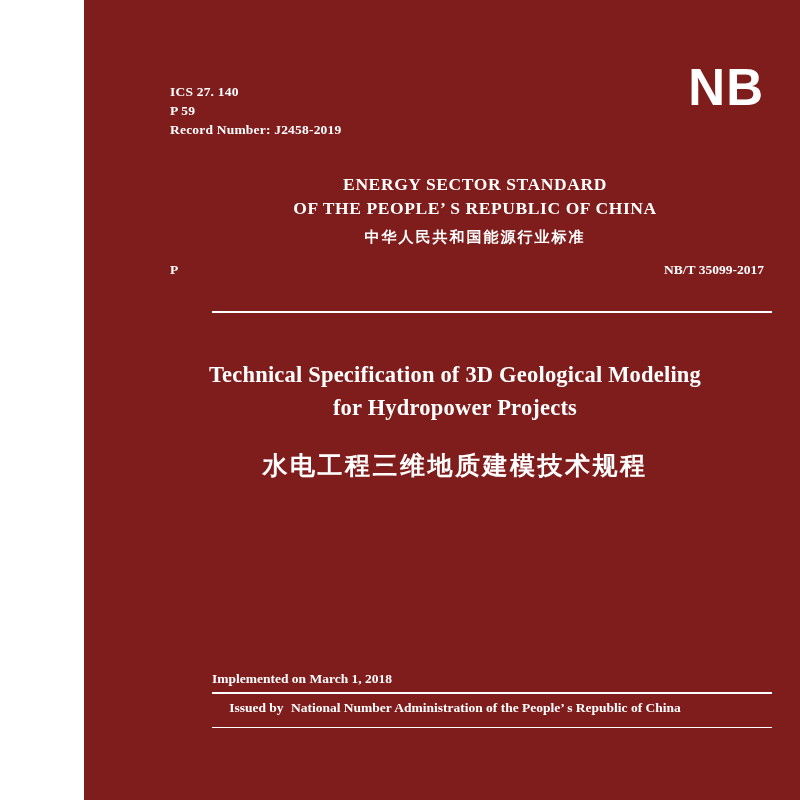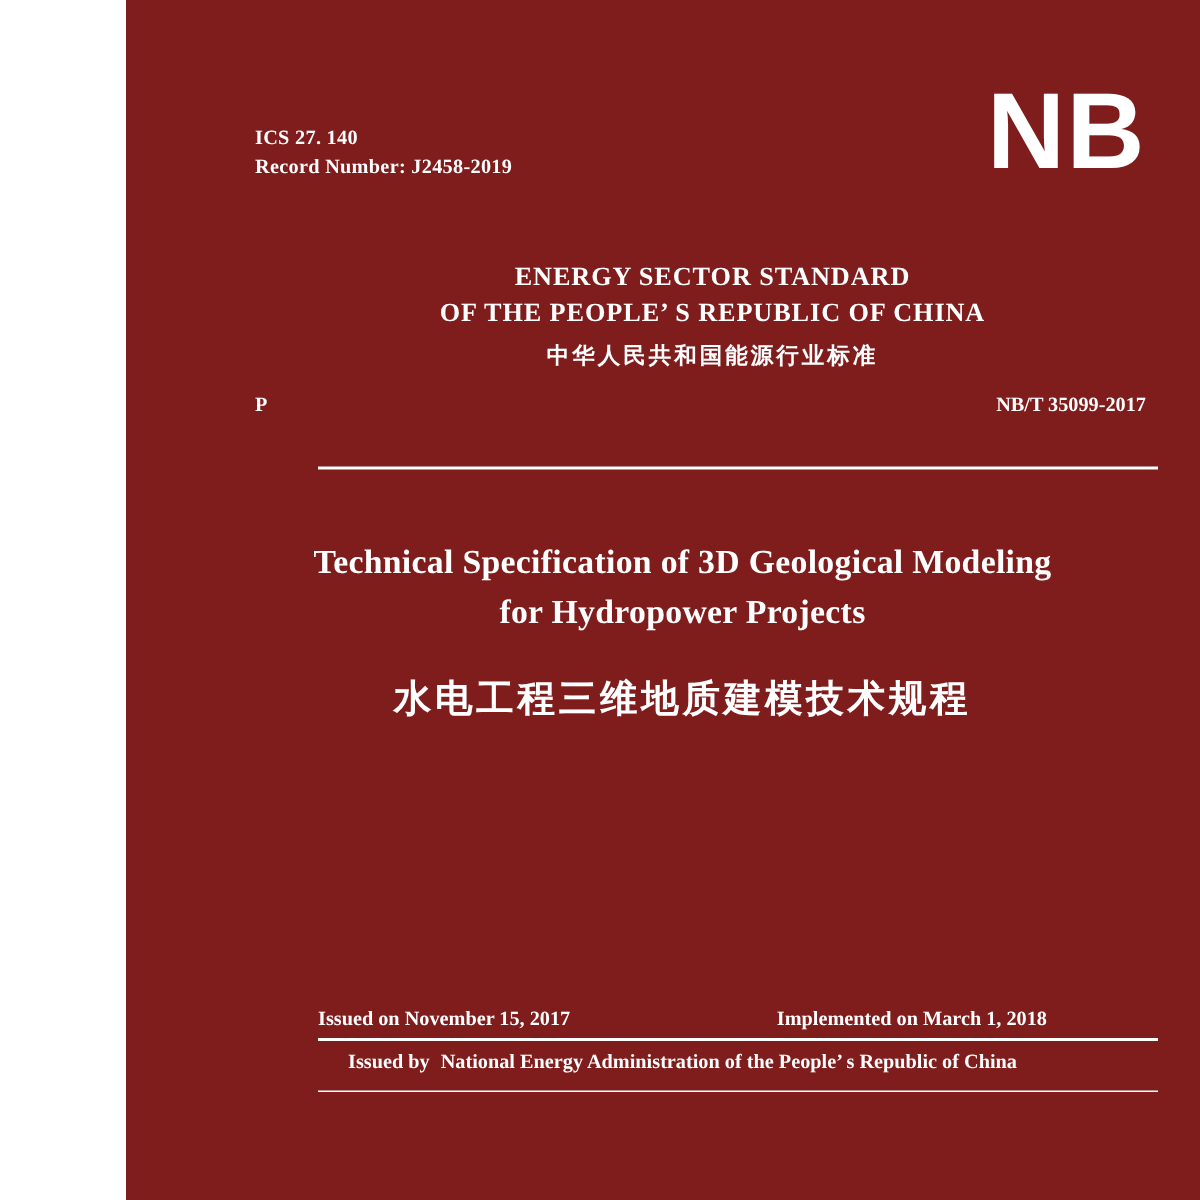--- a/index.html
+++ b/index.html
@@ -39,21 +39,21 @@
   }
   .meta div { white-space: nowrap; }
 
   
   .nb-logo {
     position: absolute;
     right: 62px;
     top: 52px;
     font-family: "Liberation Sans", sans-serif;
     font-weight: bold;
-    font-size: 72px;
+    font-size: 51px;
     letter-spacing: 1px;
     line-height: 72px;
   }
 
   
   .org-block {
     position: absolute;
     left: 0;
     right: 0;
     top: 172px;
@@ -153,20 +153,21 @@
   .issuer-row .issued-by { margin-right: 4px; }
 </style>
 </head>
 <body>
 
 <div class="page">
   <div class="cover">
 
     <div class="meta">
       <div>ICS 27. 140</div>
+      <div>P 59</div>
       <div>Record Number: J2458-2019</div>
     </div>
 
     <div class="nb-logo">NB</div>
 
     <div class="org-block">
       <div class="org-en1">ENERGY SECTOR STANDARD</div>
       <div class="org-en2">OF THE PEOPLE’ S REPUBLIC OF CHINA</div>
       <div class="org-cn">中华人民共和国能源行业标准</div>
     </div>
@@ -180,25 +181,24 @@
 
     <div class="title-block">
       <div class="title-en">Technical Specification of 3D Geological Modeling</div>
       <div class="title-en">for Hydropower Projects</div>
       <div class="title-cn">水电工程三维地质建模技术规程</div>
     </div>
 
     <div class="rule rule-bottom-1"></div>
 
     <div class="dates-row">
-      <span>Issued on November 15, 2017</span>
       <span>Implemented on March 1, 2018</span>
     </div>
 
     <div class="rule rule-bottom-2"></div>
 
     <div class="issuer-row">
       <span class="issued-by">Issued by</span>
-      <span>National Energy Administration of the People’ s Republic of China</span>
+      <span>National Number Administration of the People’ s Republic of China</span>
     </div>
 
   </div>
 </div>
 
 </body></html>

